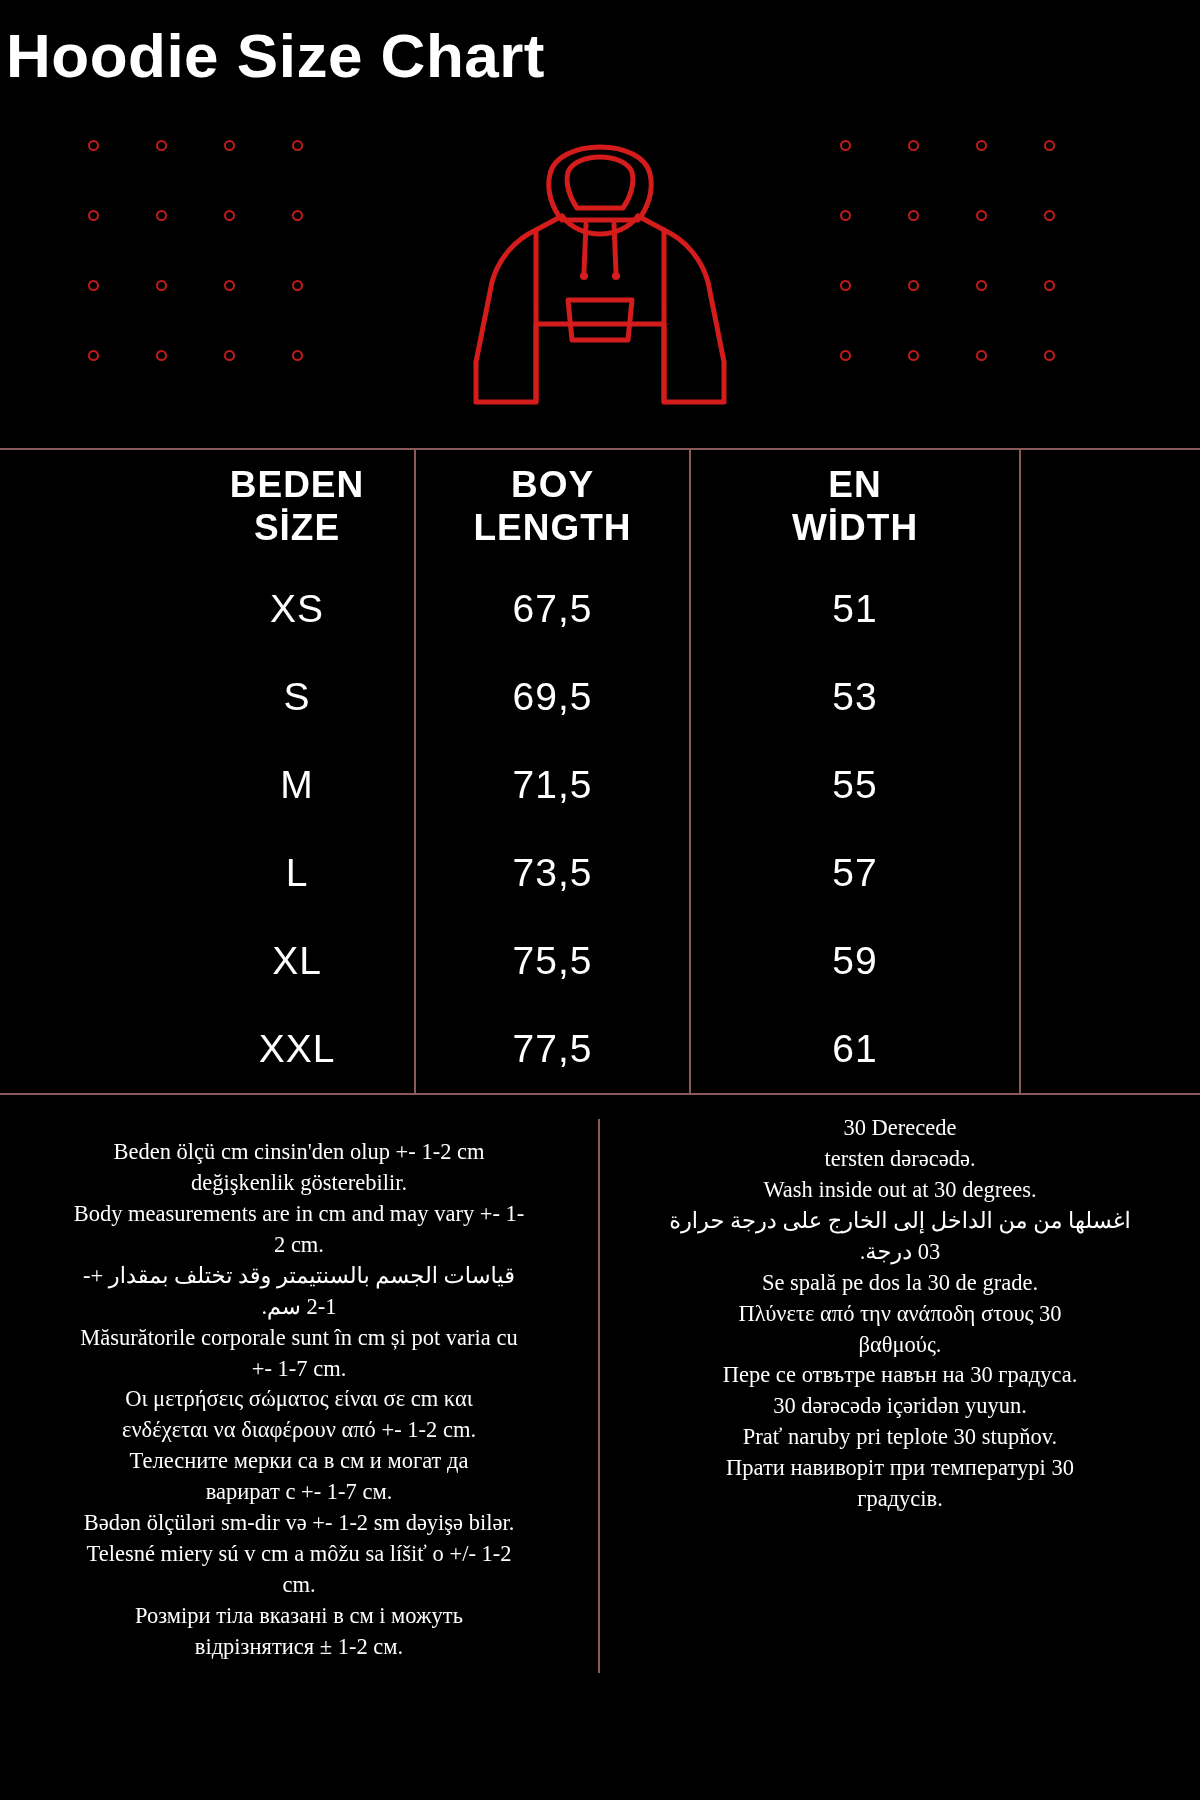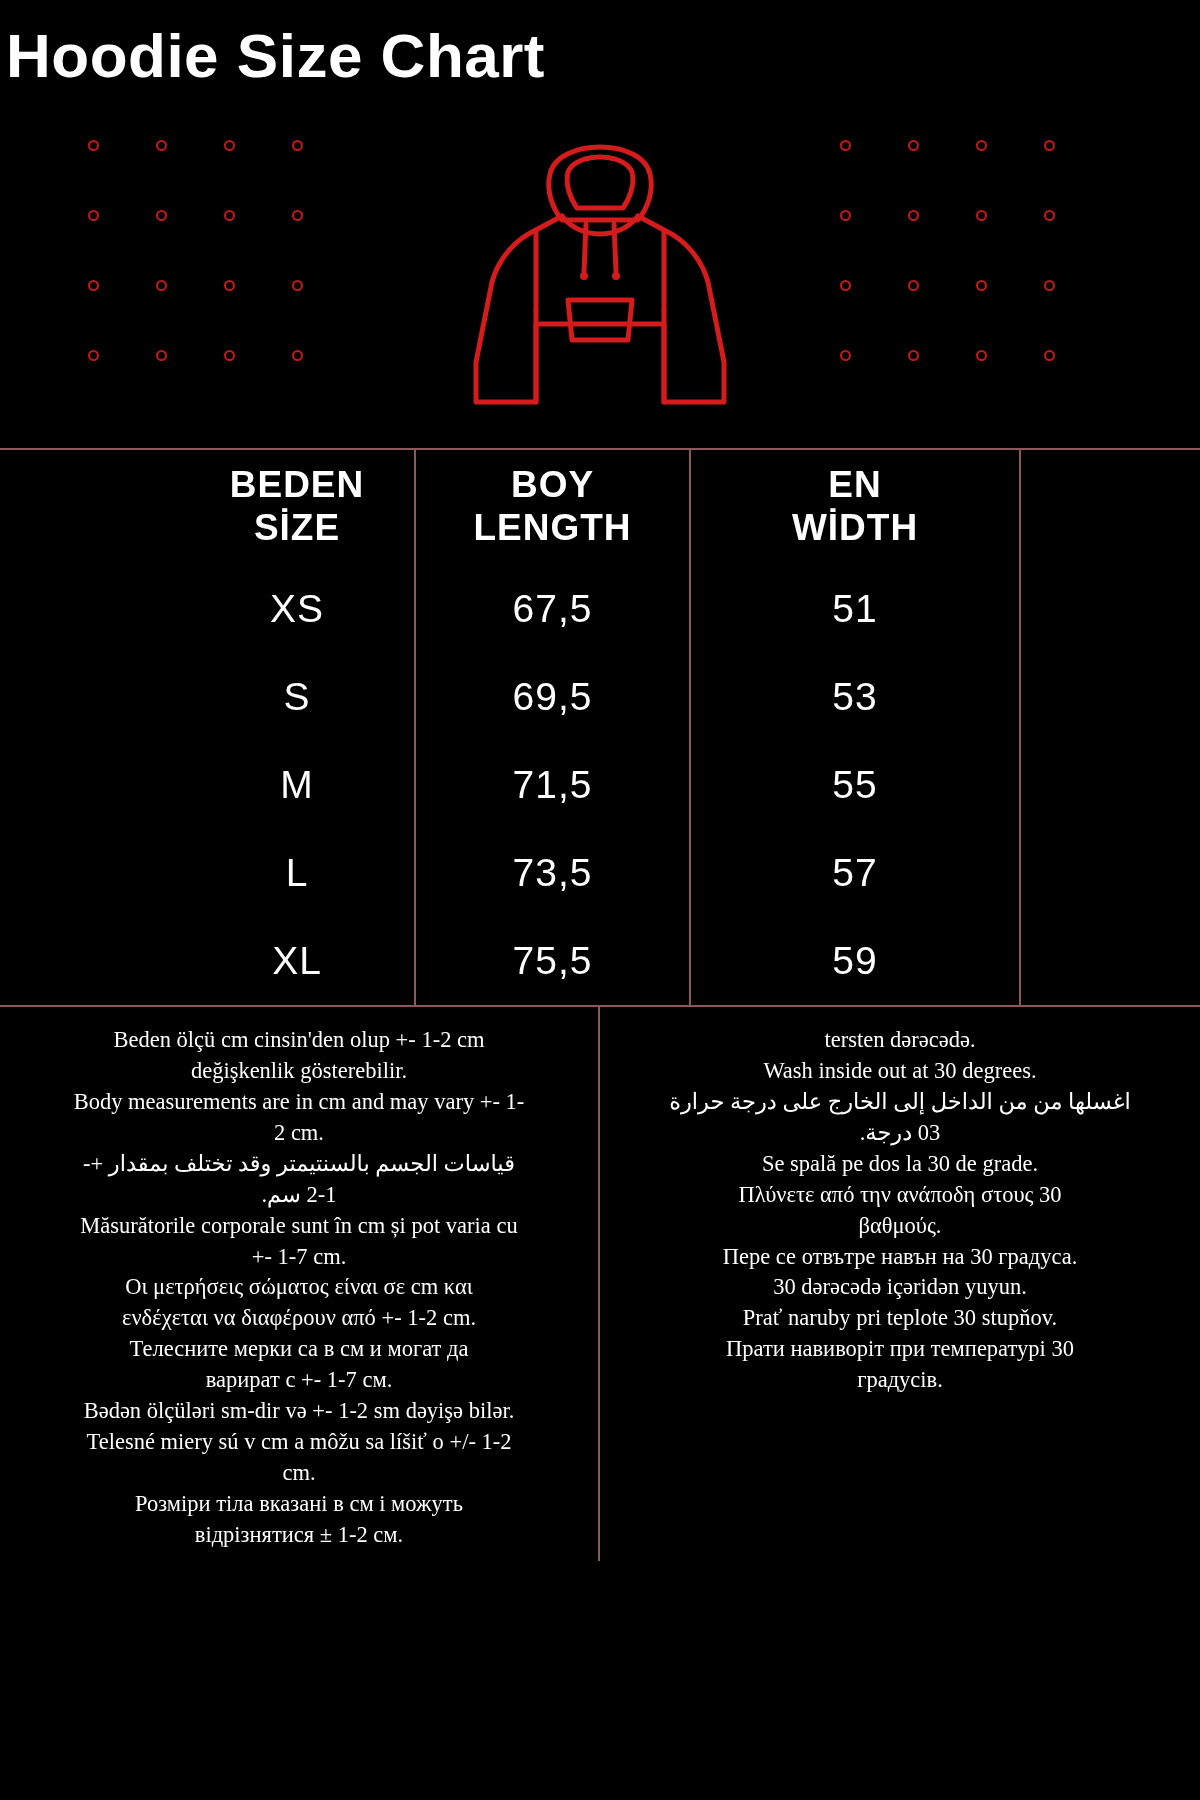--- a/index.html
+++ b/index.html
@@ -116,21 +116,21 @@
   .note {
     flex: 1 1 50%;
     box-sizing: border-box;
     padding: 18px 22px 10px 22px;
     text-align: center;
     font-family: "Liberation Serif", serif;
     font-size: 22.5px;
     line-height: 1.33;
     color: #ffffff;
   }
-  .note.left { border-right: 2px solid #8a5a5a; }
+  .note.left { border-right: 2px solid #8a5a5a; margin-top: 24px; }
   .note p { margin: 0 0 1px 0; }
   .note p.rtl { direction: rtl; unicode-bidi: bidi-override; }
 </style>
 </head>
 <body>
 
 <div class="page">
 
   <div class="header">
     <div class="title">Hoodie Size Chart</div>
@@ -251,20 +251,27 @@
           <td>L</td>
           <td class="vline vline-r">73,5</td>
           <td>57</td>
           <td class="vline"></td>
         </tr>
         <tr>
           <td></td>
           <td>XL</td>
           <td class="vline vline-r">75,5</td>
           <td>59</td>
+          <td class="vline"></td>
+        </tr>
+        <tr>
+          <td></td>
+          <td>XXL</td>
+          <td class="vline vline-r">77,5</td>
+          <td>61</td>
           <td class="vline"></td>
         </tr>
       </tbody>
     </table>
   </div>
 
   <div class="notes">
     <div class="note left">
       <p>Beden ölçü cm cinsin'den olup +- 1-2 cm</p>
       <p>değişkenlik gösterebilir.</p>
@@ -278,20 +285,21 @@
       <p>ενδέχεται να διαφέρουν από +- 1-2 cm.</p>
       <p>Телесните мерки са в см и могат да</p>
       <p>варират с +- 1-7 см.</p>
       <p>Bədən ölçüləri sm-dir və +- 1-2 sm dəyişə bilər.</p>
       <p>Telesné miery sú v cm a môžu sa líšiť o +/- 1-2</p>
       <p>cm.</p>
       <p>Розміри тіла вказані в см і можуть</p>
       <p>відрізнятися ± 1-2 см.</p>
     </div>
     <div class="note right">
+      <p>30 Derecede</p>
       <p>tersten dərəcədə.</p>
       <p>Wash inside out at 30 degrees.</p>
       <p class="rtl">اغسلها من من الداخل إلى الخارج على درجة حرارة</p>
       <p class="rtl">30 درجة.</p>
       <p>Se spală pe dos la 30 de grade.</p>
       <p>Πλύνετε από την ανάποδη στους 30</p>
       <p>βαθμούς.</p>
       <p>Пере се отвътре навън на 30 градуса.</p>
       <p>30 dərəcədə içəridən yuyun.</p>
       <p>Prať naruby pri teplote 30 stupňov.</p>

